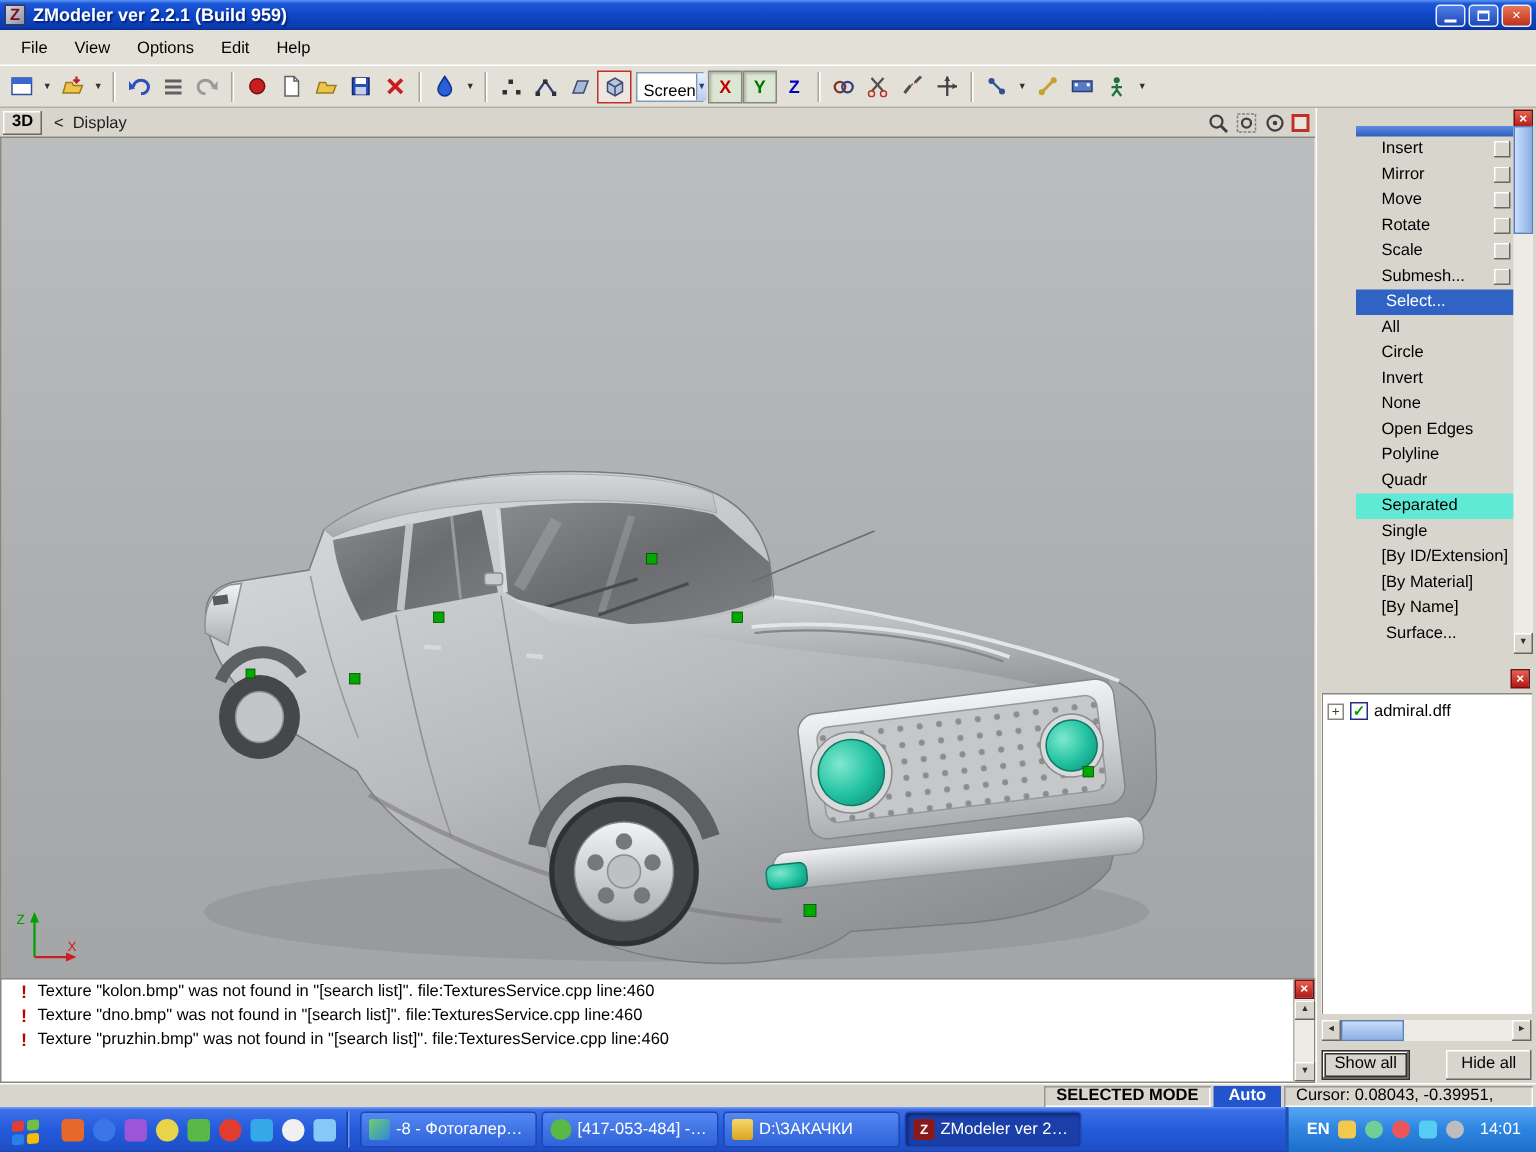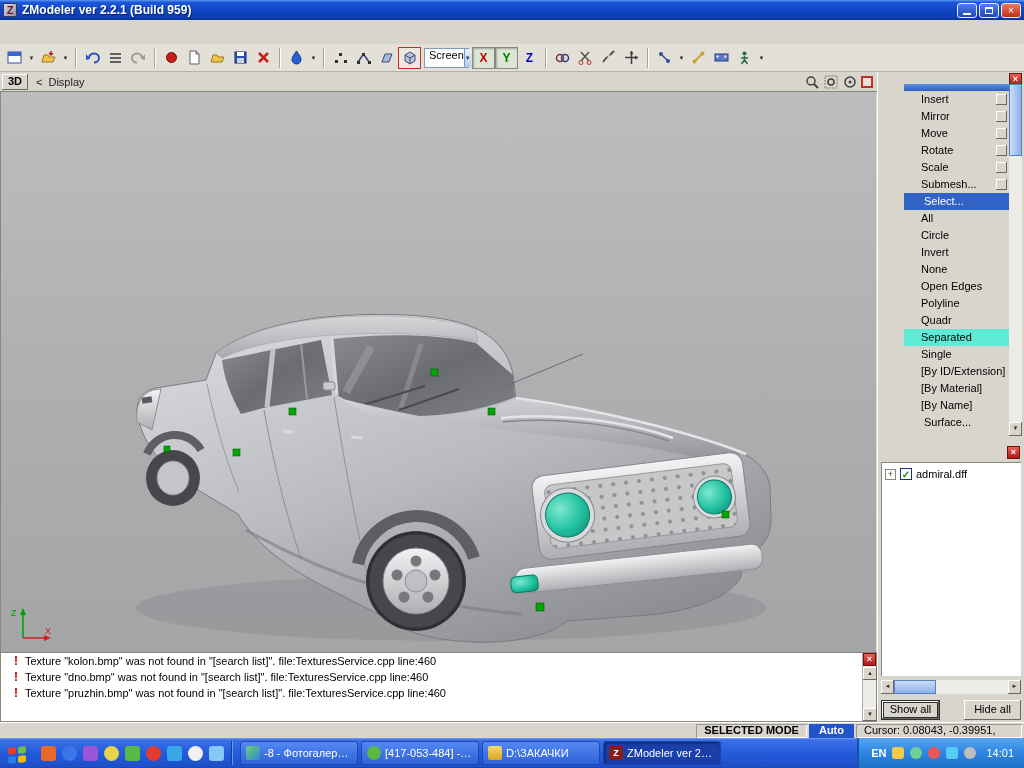--- a/index.html
+++ b/index.html
@@ -27,21 +27,21 @@
   .toolbar { position:absolute; top:44px; left:0; right:0; height:28px; background:#E3E0D7;
     border-bottom:1px solid #B4B1A8; display:flex; align-items:center; padding-left:3px; }
   .tbtn { width:23px; height:22px; display:flex; align-items:center; justify-content:center;
     border:1px solid #E3E0D7; background:#E3E0D7; }
   .tbtn.active { border:1px solid #C03028; background:#EEE6E0; }
   .tbtn.pressed { border:1px solid #8A887E; background:#DCE6D4; box-shadow:inset 1px 1px 2px rgba(0,0,0,.25); }
   .dd { width:11px; height:22px; display:flex; align-items:center; justify-content:center;
     font-size:6px; color:#303030; }
   .tsep { width:0; height:20px; border-left:1px solid #A8A49C; border-right:1px solid #FFFFFF; margin:0 4px; }
   .axis-letter { font-weight:bold; font-size:12px; }
-  .combo { width:45px; height:20px; background:#fff; border:1px solid #7F9DB9; display:flex; align-items:flex-start; margin:0 3px; }
+  .combo { width:45px; height:20px; background:#fff; border:1px solid #7F9DB9; display:flex; align-items:flex-end; margin:0 3px; }
   .combo .combo-text { flex:1; padding-left:4px; }
   .combo .combo-btn { width:16px; height:18px; background:linear-gradient(180deg,#E8F0FC,#B8CCEC);
     border-left:1px solid #7F9DB9; font-size:6px; text-align:center; line-height:18px; color:#204080; }
 
   
   .main { position:absolute; top:72px; left:0; width:1024px; height:650px; }
   .left-col { position:absolute; left:0; top:0; width:877px; height:650px; }
   .vp-header { position:absolute; top:0; left:0; right:0; height:20px; background:#D8D5CC;
     border-bottom:1px solid #8A887E; display:flex; align-items:center; }
   .btn-3d { width:26px; height:16px; margin-left:2px; background:#D8D5CC; font-weight:bold; text-align:center; line-height:15px;
@@ -139,20 +139,27 @@
     <span class="title-text">ZModeler ver 2.2.1 (Build 959)</span>
     <div class="win-btn">
         <span class="glyph-min"></span>
       </div>
     <div class="win-btn">
         <span class="glyph-max"></span>
       </div>
     <div class="win-btn close">×</div>
   </div>
 
+  <div class="menubar">
+    <span class="menu-item">File</span>
+    <span class="menu-item">View</span>
+    <span class="menu-item">Options</span>
+    <span class="menu-item">Edit</span>
+    <span class="menu-item">Help</span>
+  </div>
 
   <div class="toolbar">
     <div class="tbtn">
       <svg width="15" height="15">
           <rect x="1" y="2" width="13" height="11" fill="#fff" stroke="#3050A0"></rect>
           <rect x="1" y="2" width="13" height="4" fill="#3868D0"></rect>
         </svg>
     </div>
     <div class="dd">▼</div>
     <div class="tbtn">

